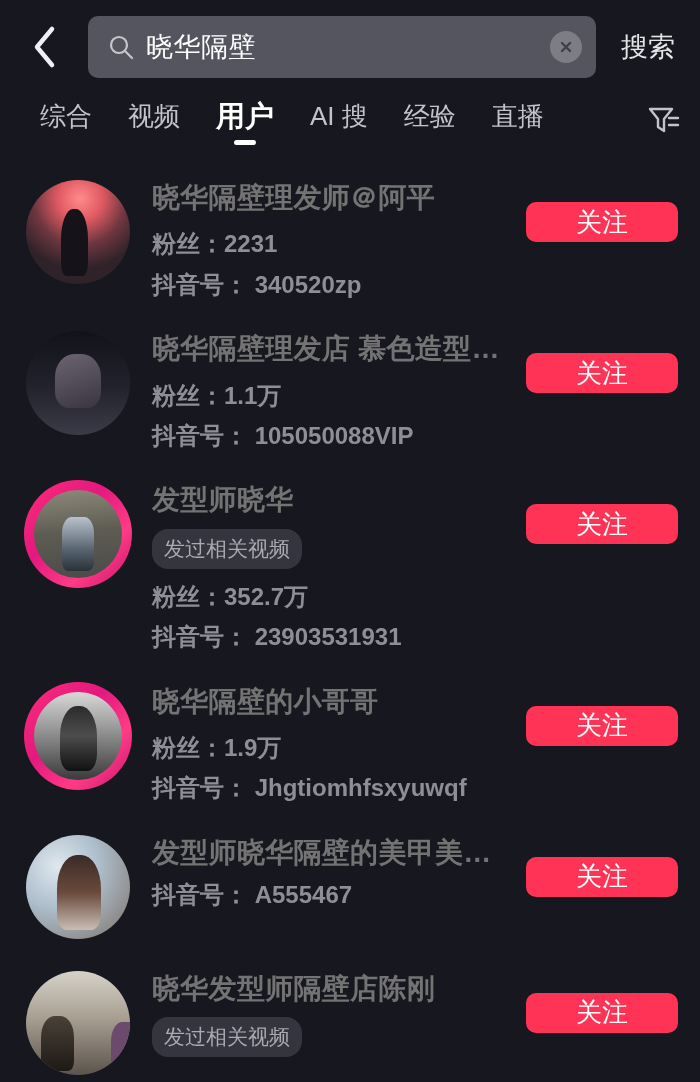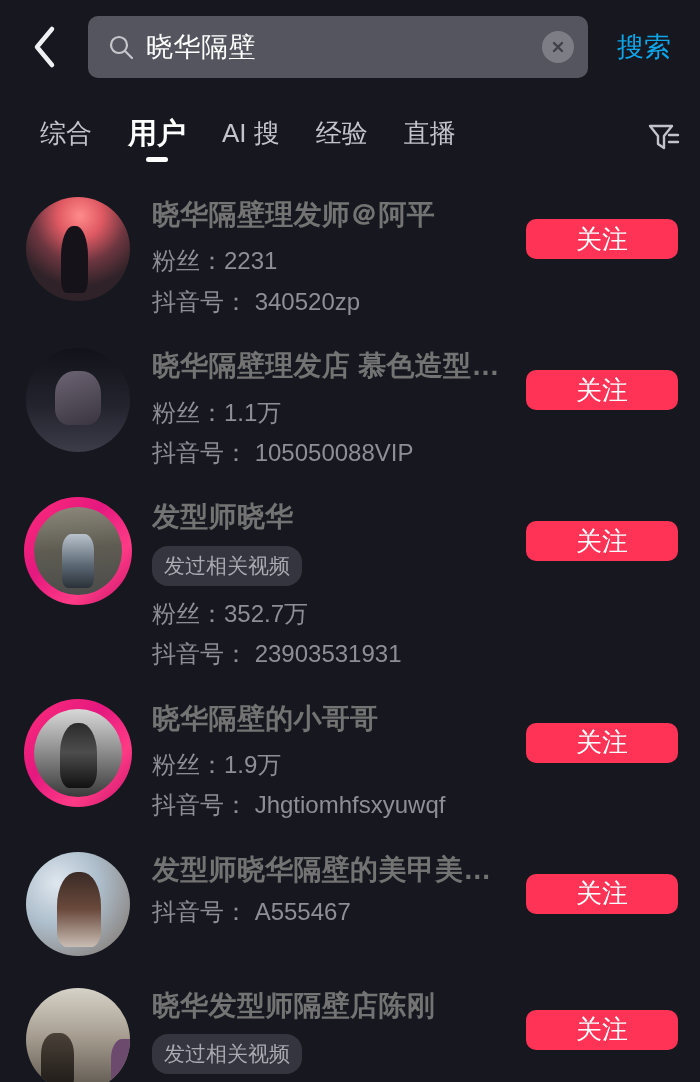--- a/index.html
+++ b/index.html
@@ -61,37 +61,36 @@
     border-radius: 50%;
     background: #7c7d85;
     display: flex;
     align-items: center;
     justify-content: center;
   }
   .clear-btn svg { display:block; }
 
   .search-action {
     flex: 0 0 auto;
-    width: 112px;
+    width: 104px;
     text-align: center;
     font-size: 27px;
-    color: #0ea5e9;
+    color: #e5e5e5;
     height: 94px;
     line-height: 94px;
   }
 
   
   .tabbar {
     display: flex;
     align-items: flex-start;
     height: 62px;
     padding: 0 0 0 22px;
     box-sizing: border-box;
     position: relative;
-    margin-top: 17px;
   }
   .tab {
     position: relative;
     padding: 0 18px;
     height: 52px;
     line-height: 44px;
     font-size: 26px;
     color: #c3c4cb;
     white-space: nowrap;
     display: flex;
@@ -216,20 +215,21 @@
     line-height: 1;
     padding: 9px 12px 10px 12px;
     border-radius: 16px;
   }
   .meta {
     margin-top: 12px;
     font-size: 24px;
     color: #8d8e97;
     line-height: 1.35;
     white-space: nowrap;
+    font-weight: bold;
   }
   .meta.second { margin-top: 8px; }
 
   .follow-btn {
     flex: 0 0 auto;
     width: 152px;
     height: 40px;
     border-radius: 10px;
     background: #fe3355;
     color: #ffffff;
@@ -275,20 +275,24 @@
   <div class="search-action">搜索</div>
 </div>
 
 <div class="tabbar">
 
   <div class="tab">
     <span class="tab-label">综合</span>
 
   </div>
 
+  <div class="tab">
+    <span class="tab-label">视频</span>
+
+  </div>
 
   <div class="tab active">
     <span class="tab-label">用户</span>
     <span class="tab-underline"></span>
   </div>
 
   <div class="tab">
     <span class="tab-label">AI 搜</span>
 
   </div>

